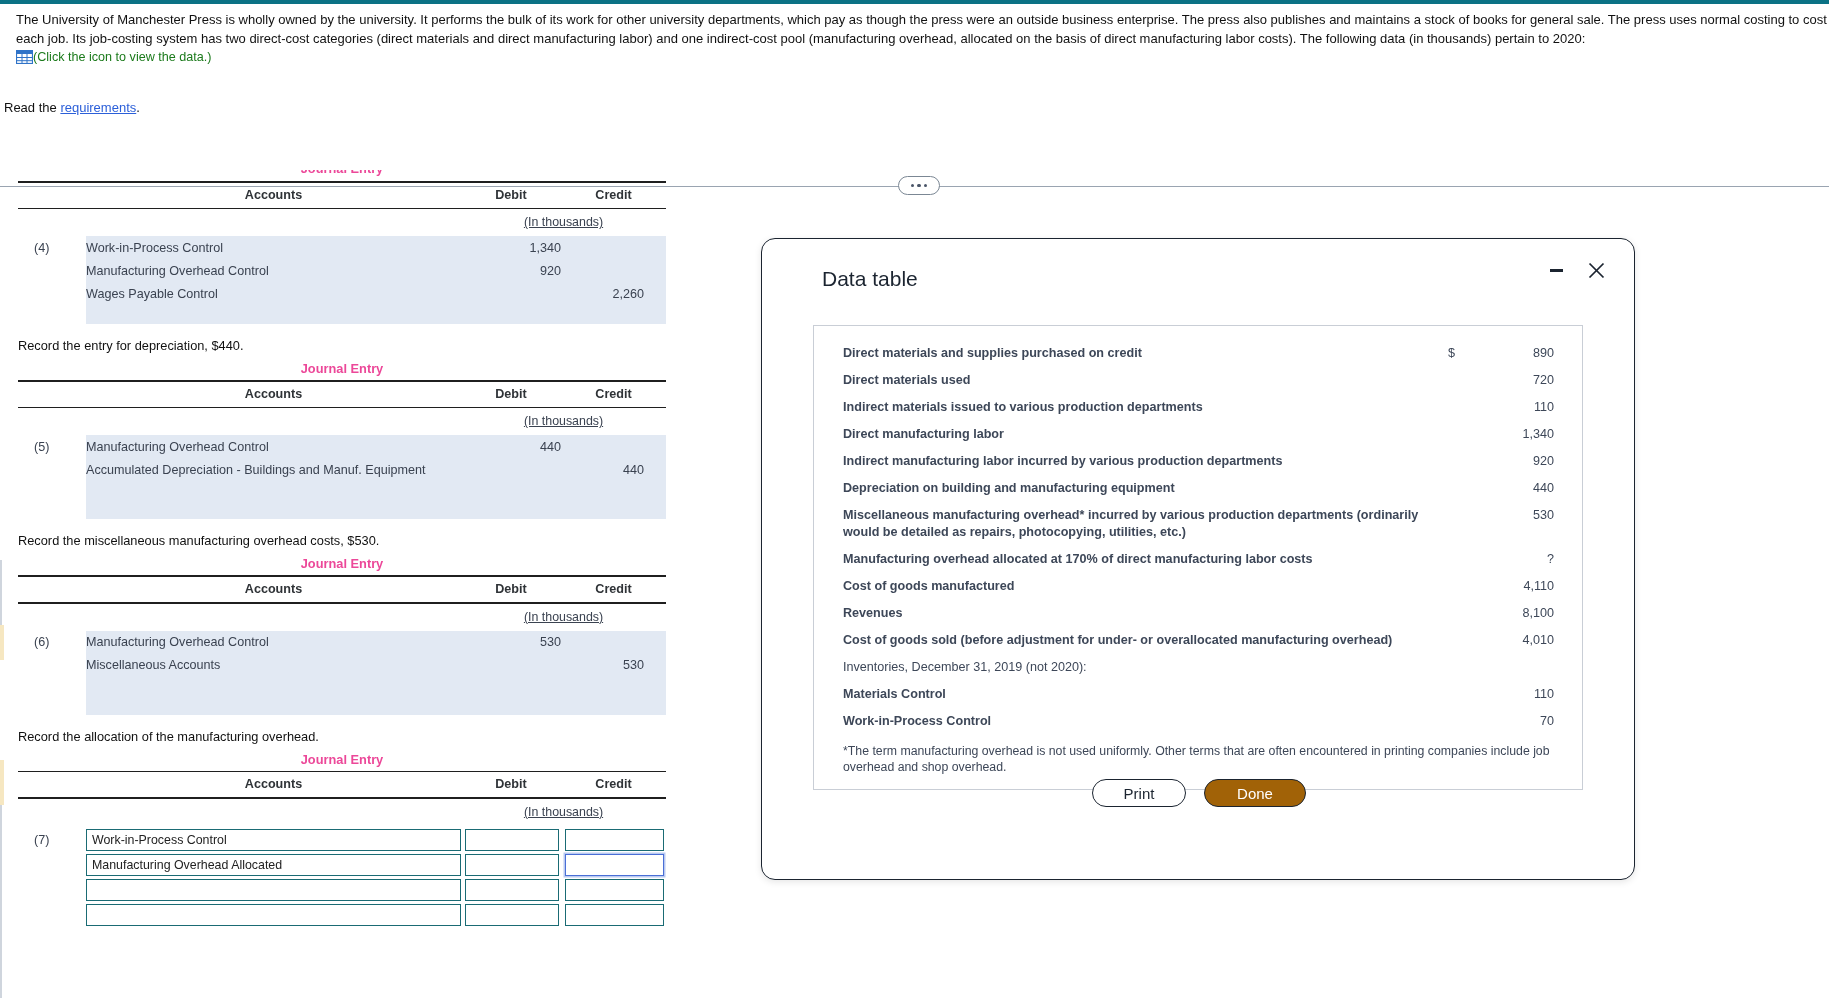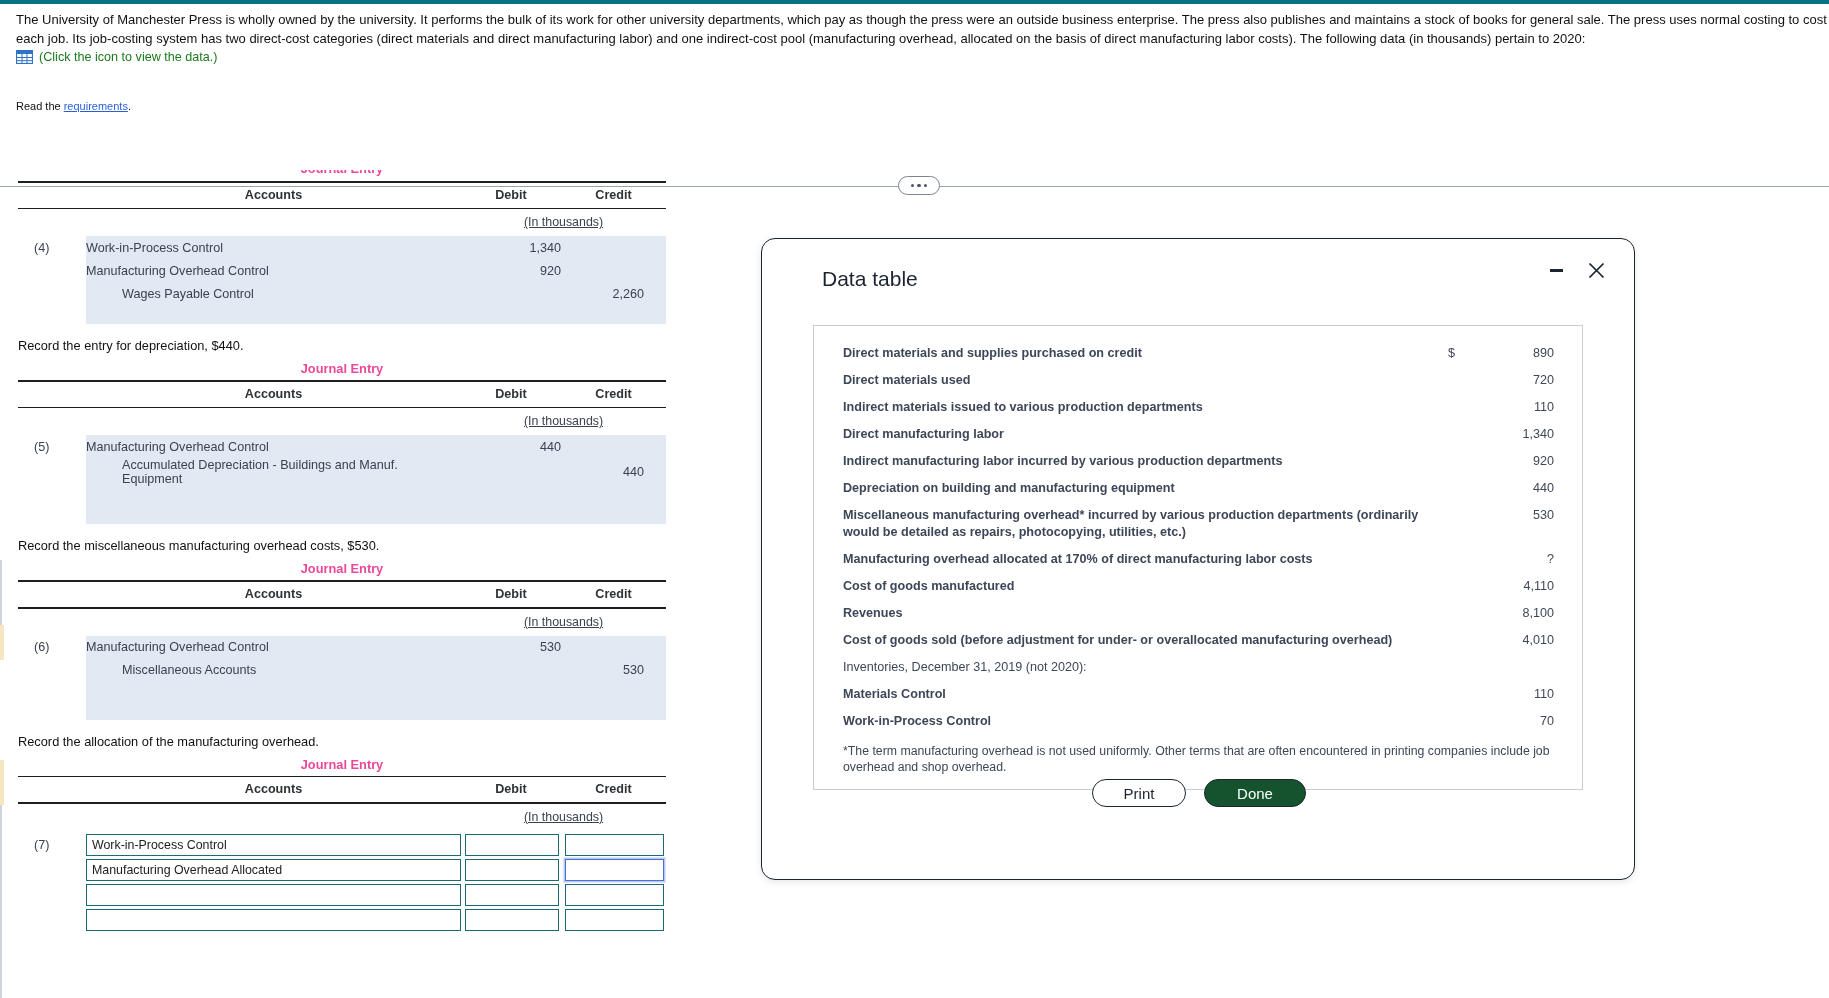--- a/index.html
+++ b/index.html
@@ -17,24 +17,24 @@
     position: absolute; top: 0; left: 0; width: 1829px; height: 4px;
     background: #0b7285;
   }
 
   
   .statement {
     position: absolute; top: 10px; left: 16px; width: 1805px;
     font-size: 13px; line-height: 19px; color: #111; white-space: nowrap;
   }
   .statement .l2 { display:block; }
-  .datalink-row { position: absolute; top: 50px; left: 16px; display:flex; align-items:center; gap:6px; }
+  .datalink-row { position: absolute; top: 50px; left: 16px; display:flex; align-items:center; gap:0; }
   .grid-icon { width: 17px; height: 14px; display:block; }
   .datalink { color: #1b7a1b; font-size: 12.6px; cursor: pointer; }
-  .read-req { position: absolute; top: 100px; left: 16px; font-size: 11px; color:#111; }
+  .read-req { position: absolute; top: 100px; left: 4px; font-size: 13px; color:#111; }
   .read-req a { color:#2b5fd9; text-decoration: underline; cursor:pointer; }
 
   
   .divider-wrap {
     position:absolute; top:176px; left:0; width:1829px; height:20px;
   }
   .divider-line {
     position:absolute; top:10px; left:0; width:1829px; height:1px; background:#9aa4b1;
   }
   .divider-pill {
@@ -67,21 +67,21 @@
   }
   .tbl th.acct { text-align:center; }
   .tbl td { font-size:12.6px; color:#3a4250; padding:0; }
 
   .units-row td { text-align:center; font-size:12.4px; color:#3a4250; padding:6px 0 7px; }
   .units-row td.u { text-align:center;text-decoration:underline; }
 
   .body-band td { background:#e2e9f3; height:23px; vertical-align:middle; }
   .body-band td.num { background:#ffffff; text-align:left; padding-left:16px; color:#3a4250; }
   .cell-acct { padding-left:16px; text-align:left; }
-  .cell-acct.indent { padding-left:36px; }
+  .cell-acct.indent { }
   .cell-amt { text-align:right; padding-right:24px; }
   .cell-amt.cre { padding-right:22px; }
   .band-pad td { background:#e2e9f3; height:19px; }
   .band-pad td.num { background:#fff; }
 
   .prompt {
     font-size:12.8px; color:#111; margin:14px 0 2px 18px; width:640px;
   }
 
   
@@ -139,21 +139,21 @@
   .dt-foot {
     font-size:12.3px; color:#3d4758; line-height:16px; padding-top:8px; font-weight:normal;
   }
 
   .modal-btns { position:absolute; left:0; top:540px; width:874px; display:flex; justify-content:center; gap:18px; }
   .btn {
     font-family:"Liberation Sans", sans-serif; font-size:15px; cursor:pointer;
     border-radius:22px; height:28px; display:flex; align-items:center; justify-content:center;
   }
   .btn-print { width:94px; background:#fff; color:#1b2430; border:1.6px solid #1b2430; }
-  .btn-done  { width:102px; background:#14532d; color:#fff; border:1.6px solid #1b2430; }
+  .btn-done  { width:102px; background:#a16207; color:#fff; border:1.6px solid #1b2430; }
 </style>
 </head>
 <body>
 
 <div id="root">
 
   <div class="top-rule"></div>
 
   <div class="statement">
     <span>The University of Manchester Press is wholly owned by the university. It performs the bulk of its work for other university departments, which pay as though the press were an outside business enterprise. The press also publishes and maintains a stock of books for general sale. The press uses normal costing to cost</span>

